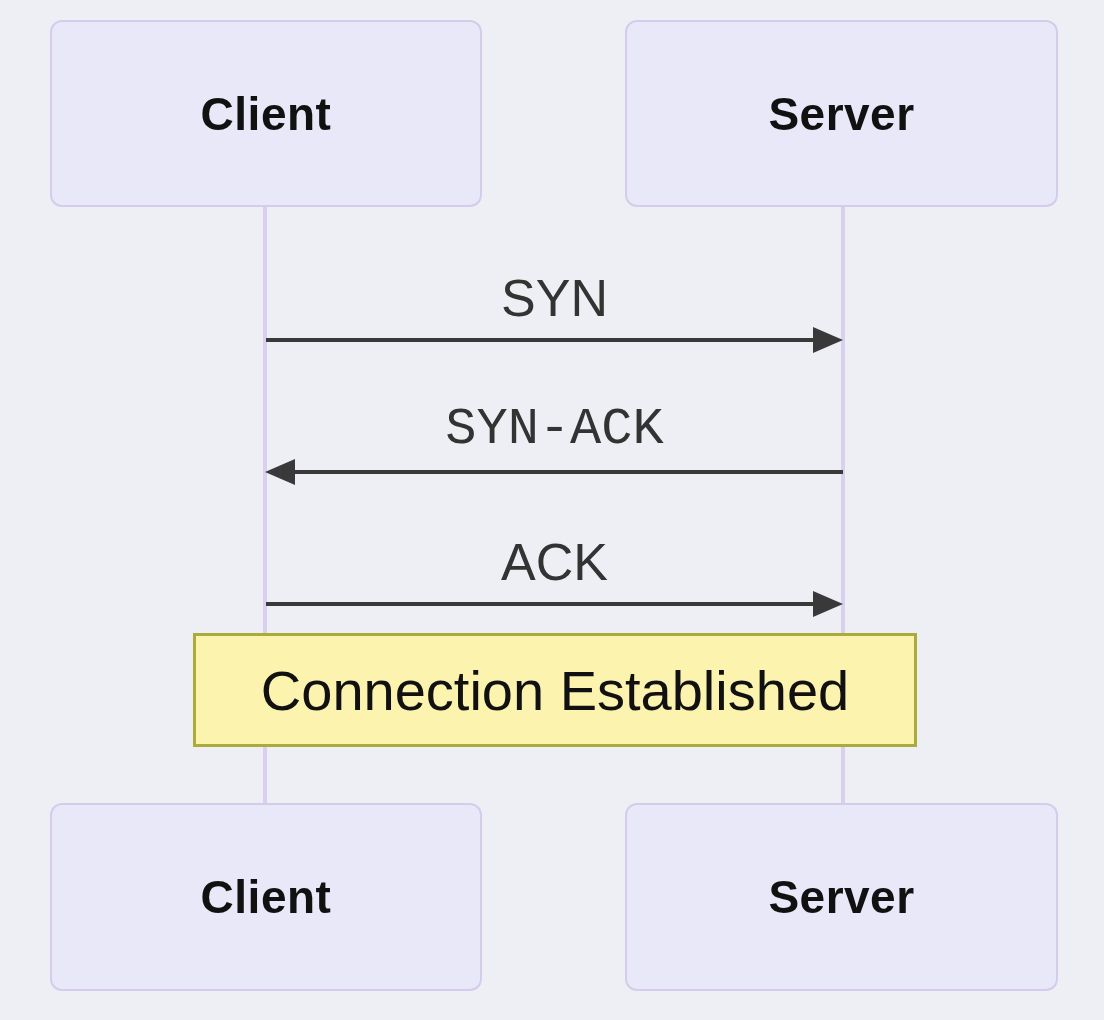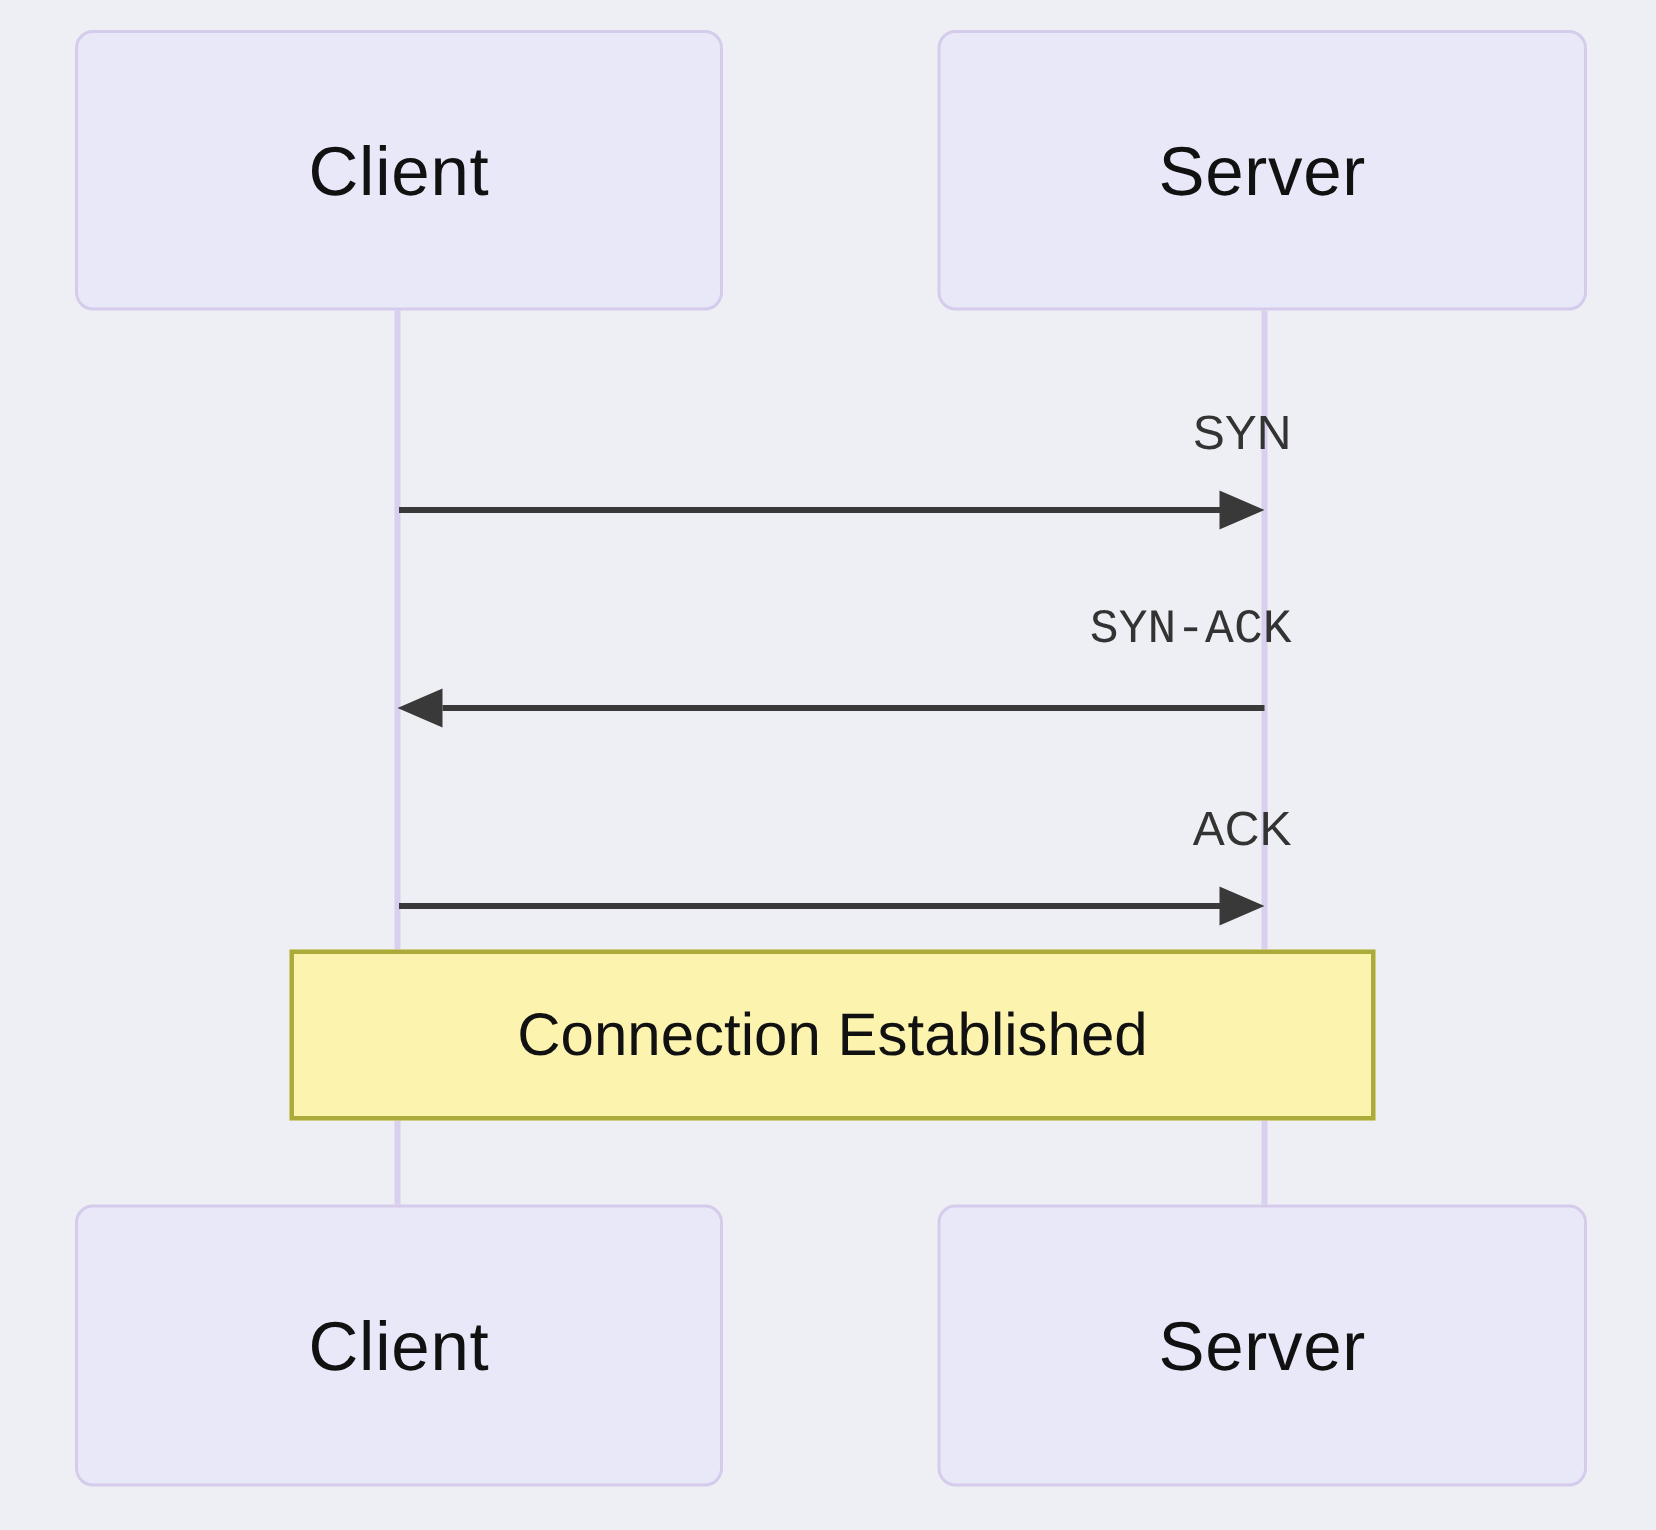--- a/index.html
+++ b/index.html
@@ -22,20 +22,21 @@
     width: 432px;
     height: 187px;
     background: var(--actor-fill, #e9e8f9);
     border: 2px solid var(--actor-border, #d5ccec);
     border-radius: 12px;
     display: flex;
     align-items: center;
     justify-content: center;
     box-sizing: border-box;
     z-index: 3;
+    font-weight: bold;
   }
   .actor-box .actor-label {
     font-size: 46px;
     color: var(--actor-text, #111111);
     letter-spacing: 0.5px;
   }
   .actor-client-top  { left: 50px;  top: 20px; }
   .actor-server-top  { left: 625px; top: 20px; width: 433px; }
   .actor-client-bottom { left: 50px;  top: 803px; height: 188px; }
   .actor-server-bottom { left: 625px; top: 803px; width: 433px; height: 188px; }
@@ -49,24 +50,24 @@
     background: var(--lifeline, #d8d0ee);
     z-index: 1;
   }
   .lifeline-client { left: 263px; }
   .lifeline-server { left: 841px; }
 
   
   .message { position: absolute; left: 0; top: 0; z-index: 2; }
   .message-label {
     position: absolute;
-    left: 284px;
+    left: 266px;
     width: 577px;
-    text-align: right;
-    font-size: 32px;
+    text-align: center;
+    font-size: 52px;
     color: var(--label-text, #333333);
     line-height: 1;
   }
   .arrow-line {
     position: absolute;
     height: 4px;
     background: var(--arrow, #393939);
   }
   .arrow-head {
     position: absolute;
@@ -108,21 +109,21 @@
     height: 114px;
     background: var(--note-fill, #fbf3ae);
     border: 3px solid var(--note-border, #abab3b);
     box-sizing: border-box;
     display: flex;
     align-items: center;
     justify-content: center;
     z-index: 4;
   }
   .note-label {
-    font-size: 40px;
+    font-size: 56px;
     color: var(--note-text, #111111);
   }
 </style>
 </head>
 <body>
 
 <div class="canvas">
 
   <div class="lifeline lifeline-client"></div>
   <div class="lifeline lifeline-server"></div>

